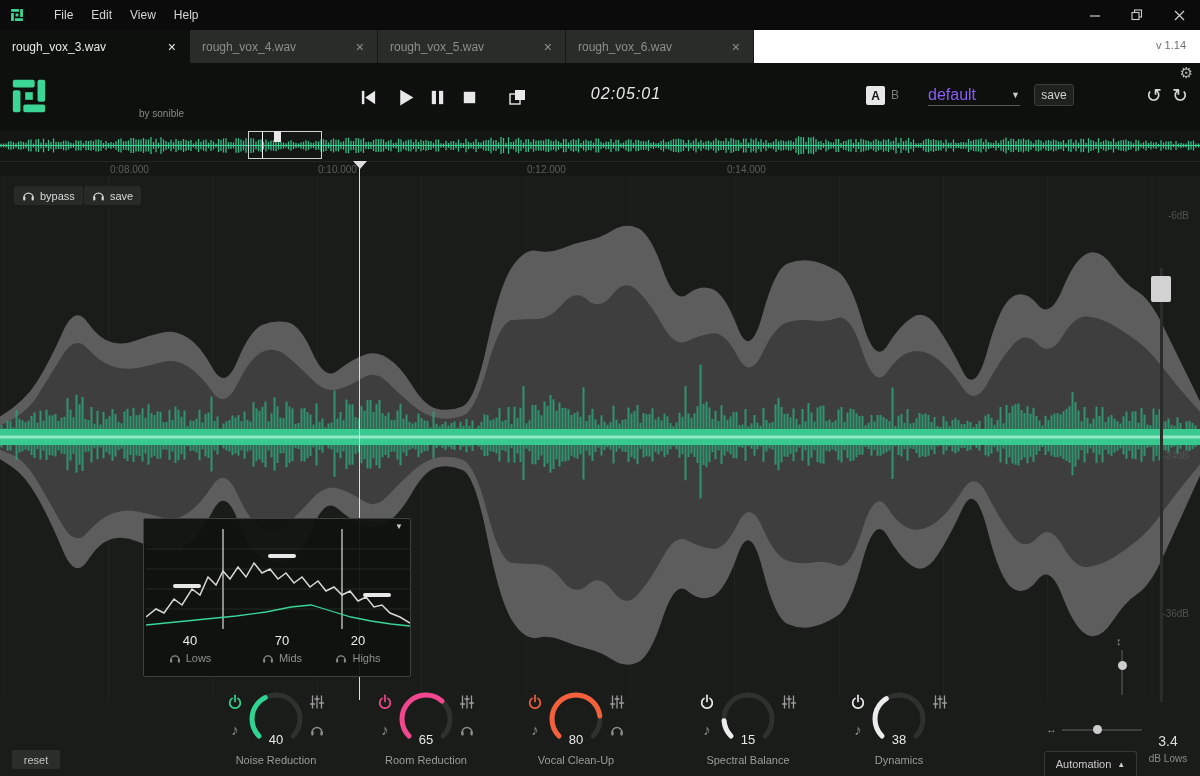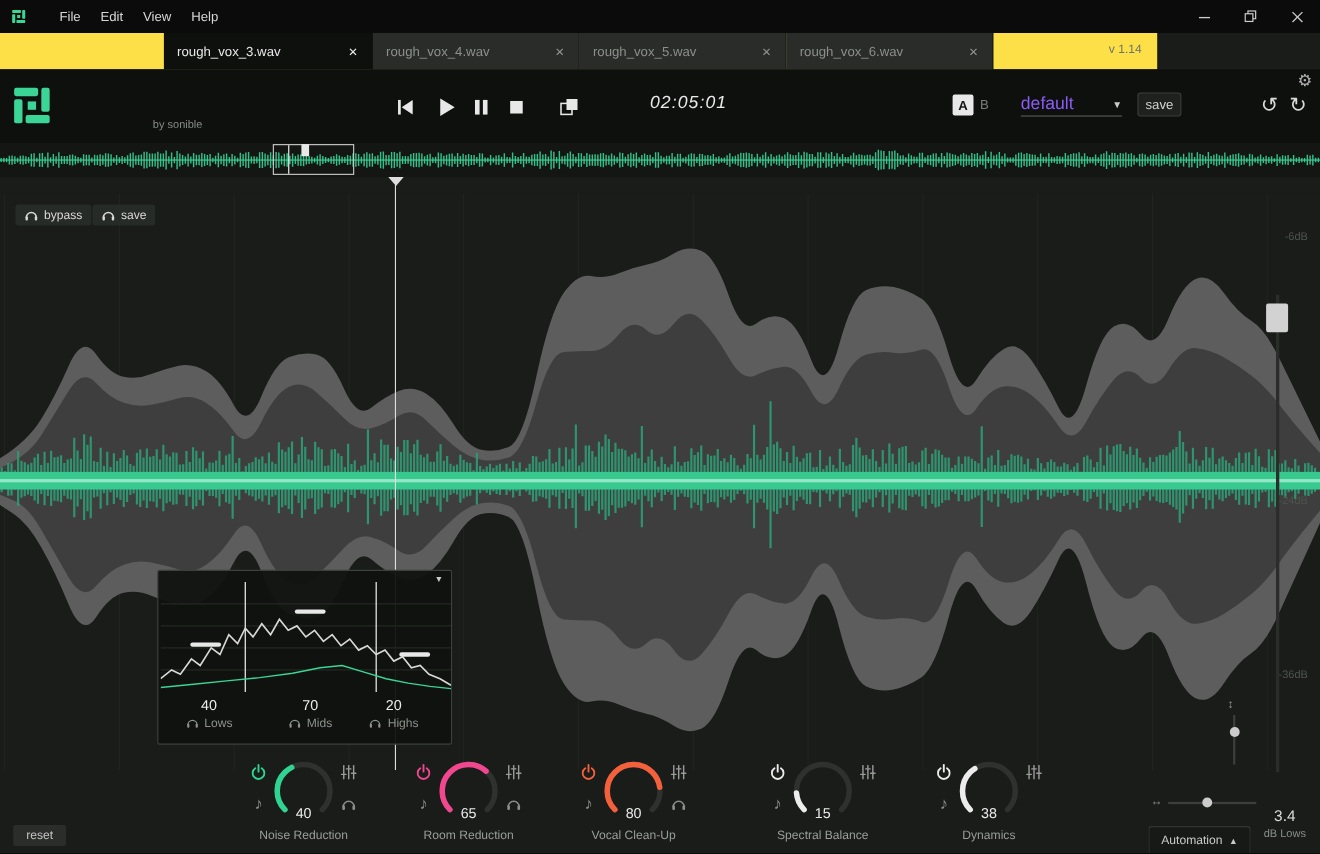--- a/index.html
+++ b/index.html
@@ -10,21 +10,21 @@
   
   .titlebar { position:absolute; left:0; top:0; width:1200px; height:30px; background:#0a0b0a;
               display:flex; align-items:center; }
   .titlebar .appicon { margin-left:10px; }
   .menu { color:#d6d6d6; font-size:12px; margin-left:18px; cursor:default; }
   .menu:first-of-type { margin-left:30px; }
   .win-controls { position:absolute; right:0; top:0; height:30px; display:flex; }
   .winbtn { width:42px; height:30px; display:flex; align-items:center; justify-content:center; }
 
   
-  .tabbar { position:absolute; left:0; top:30px; width:1052px; height:33px; background:#fde047; display:flex;justify-content:center; }
+  .tabbar { position:absolute; left:0; top:30px; width:1200px; height:33px; background:#ffffff; display:flex; }
   .tab { width:188px; height:33px; display:flex; align-items:center; padding:0 10px 0 12px;
          background:#292c29; border-right:1px solid #161916; }
   .tab.active { background:#0e100e; border-right:1px solid #0e100e; }
   .tab-label { flex:1; font-size:12px; color:#8b908b; white-space:nowrap; overflow:hidden; }
   .tab.active .tab-label { color:#e8e8e8; }
   .tab-close { color:#8f948f; font-size:14px; line-height:1; padding:2px 3px; }
   .tab.active .tab-close { color:#e8e8e8; }
   .version { position:absolute; right:14px; top:9px; font-size:11px; color:#6d726d; }
 
   
@@ -72,21 +72,21 @@
   .gain-track { position:absolute; left:1160px; top:268px; width:3px; height:434px; background:#2a2d2a; z-index:6; }
   .gain-handle { position:absolute; left:1151px; top:276px; width:20px; height:26px; background:#d2d2d2; border-radius:2px; z-index:7; }
 
   
   .panel { position:absolute; left:143px; top:518px; width:268px; height:159px; background:rgba(15,18,14,0.95);
            border:1px solid #3a423b; border-radius:2px; z-index:10; }
   .panel-collapse { position:absolute; right:7px; top:3px; font-size:8px; color:#cccccc; }
   .bands { position:absolute; left:0; top:114px; width:100%; height:42px; }
   .band { position:absolute; top:0; width:84px; text-align:center; }
   .band-value { font-size:13px; color:#ececec; }
-  .band-label-row { margin-top:4px; display:flex; justify-content:center; gap:5px;
+  .band-label-row { margin-top:4px; display:flex; align-items:center; justify-content:center; gap:5px;
                     color:#8d928d; font-size:11px; }
 
   
   .module { position:absolute; top:690px; width:124px; height:82px; z-index:7; }
   .knob { position:absolute; left:33px; top:0; }
   .knob-bg { stroke:#2e312e; }
   .mod-value { position:absolute; left:0; top:42px; width:100%; text-align:center; font-size:13px; color:#e9e9e9; }
   .mod-label { position:absolute; left:0; top:64px; width:100%; text-align:center; font-size:11px; color:#999e99; white-space:nowrap; }
   .mod-left { position:absolute; left:12px; top:4px; width:18px; text-align:center; }
   .mod-right { position:absolute; right:12px; top:4px; width:18px; text-align:center; }
@@ -226,20 +226,26 @@
     <svg id="ov-svg" width="1200" height="31">
         <path d="M1 13.7V17.3M3.5 13.5V17.5M6 13.6V17.4M8.5 11.5V19.5M11 11.3V19.7M13.5 12.0V19.0M16 13.3V17.7M18.5 11.6V19.4M21 11.3V19.7M23.5 12.0V19.0M26 12.7V18.3M28.5 9.7V21.3M31 9.4V21.6M33.5 13.4V17.6M36 9.4V21.6M38.5 9.1V21.9M41 12.4V18.6M43.5 8.7V22.3M46 13.0V18.0M48.5 10.1V20.9M51 12.1V18.9M53.5 8.4V22.6M56 11.8V19.2M58.5 11.9V19.1M61 11.9V19.1M63.5 10.7V20.3M66 10.5V20.5M68.5 11.5V19.5M71 12.7V18.3M73.5 13.3V17.7M76 10.3V20.7M78.5 10.7V20.3M81 10.6V20.4M83.5 13.2V17.8M86 10.7V20.3M88.5 11.1V19.9M91 10.2V20.8M93.5 11.2V19.8M96 9.4V21.6M98.5 9.5V21.5M101 10.3V20.7M103.5 13.1V17.9M106 11.0V20.0M108.5 12.9V18.1M111 11.9V19.1M113.5 12.9V18.1M116 11.2V19.8M118.5 9.3V21.7M121 8.6V22.4M123.5 11.3V19.7M126 11.0V20.0M128.5 10.4V20.6M131 7.9V23.1M133.5 8.0V23.0M136 9.5V21.5M138.5 9.5V21.5M141 9.6V21.4M143.5 7.9V23.1M146 9.5V21.5M148.5 9.5V21.5M151 6.9V24.1M153.5 12.1V18.9M156 8.7V22.3M158.5 12.7V18.3M161 7.2V23.8M163.5 9.6V21.4M166 11.0V20.0M168.5 12.2V18.8M171 9.7V21.3M173.5 12.3V18.7M176 9.0V22.0M178.5 10.7V20.3M181 10.7V20.3M183.5 9.1V21.9M186 10.0V21.0M188.5 11.0V20.0M191 9.9V21.1M193.5 13.4V17.6M196 11.6V19.4M198.5 8.9V22.1M201 11.7V19.3M203.5 10.2V20.8M206 9.6V21.4M208.5 12.7V18.3M211 9.9V21.1M213.5 11.5V19.5M216 13.4V17.6M218.5 8.9V22.1M221 10.1V20.9M223.5 8.6V22.4M226 8.2V22.8M228.5 12.3V18.7M231 12.0V19.0M233.5 12.5V18.5M236 8.3V22.7M238.5 8.2V22.8M241 9.6V21.4M243.5 10.7V20.3M246 8.3V22.7M248.5 11.1V19.9M251 8.1V22.9M253.5 8.6V22.4M256 11.5V19.5M258.5 9.8V21.2M261 9.3V21.7M263.5 11.7V19.3M266 9.5V21.5M268.5 11.8V19.2M271 10.4V20.6M273.5 10.2V20.8M276 9.8V21.2M278.5 11.5V19.5M281 11.8V19.2M283.5 12.4V18.6M286 13.3V17.7M288.5 11.5V19.5M291 10.3V20.7M293.5 11.9V19.1M296 12.8V18.2M298.5 13.6V17.4M301 12.2V18.8M303.5 11.8V19.2M306 10.3V20.7M308.5 11.3V19.7M311 12.6V18.4M313.5 12.8V18.2M316 10.9V20.1M318.5 11.5V19.5M321 9.4V21.6M323.5 9.3V21.7M326 10.0V21.0M328.5 12.4V18.6M331 9.8V21.2M333.5 8.4V22.6M336 9.7V21.3M338.5 9.4V21.6M341 12.1V18.9M343.5 11.2V19.8M346 8.0V23.0M348.5 7.7V23.3M351 10.8V20.2M353.5 10.9V20.1M356 8.1V22.9M358.5 8.2V22.8M361 9.4V21.6M363.5 8.0V23.0M366 12.0V19.0M368.5 11.8V19.2M371 12.1V18.9M373.5 9.9V21.1M376 9.0V22.0M378.5 9.2V21.8M381 8.9V22.1M383.5 9.6V21.4M386 12.1V18.9M388.5 10.6V20.4M391 9.8V21.2M393.5 12.9V18.1M396 12.6V18.4M398.5 8.7V22.3M401 9.4V21.6M403.5 11.7V19.3M406 10.6V20.4M408.5 9.8V21.2M411 9.5V21.5M413.5 12.0V19.0M416 9.2V21.8M418.5 11.9V19.1M421 9.7V21.3M423.5 11.0V20.0M426 9.9V21.1M428.5 11.0V20.0M431 11.0V20.0M433.5 12.7V18.3M436 9.4V21.6M438.5 9.6V21.4M441 13.2V17.8M443.5 13.4V17.6M446 10.8V20.2M448.5 13.1V17.9M451 11.3V19.7M453.5 10.9V20.1M456 12.5V18.5M458.5 9.4V21.6M461 12.7V18.3M463.5 12.9V18.1M466 8.7V22.3M468.5 11.8V19.2M471 12.8V18.2M473.5 11.8V19.2M476 9.0V22.0M478.5 12.2V18.8M481 12.6V18.4M483.5 10.7V20.3M486 10.1V20.9M488.5 10.0V21.0M491 7.7V23.3M493.5 10.5V20.5M496 10.0V21.0M498.5 12.2V18.8M501 6.9V24.1M503.5 8.0V23.0M506 12.7V18.3M508.5 7.3V23.7M511 12.1V18.9M513.5 11.5V19.5M516 9.3V21.7M518.5 7.8V23.2M521 9.9V21.1M523.5 12.5V18.5M526 9.1V21.9M528.5 9.3V21.7M531 11.9V19.1M533.5 9.2V21.8M536 10.4V20.6M538.5 10.4V20.6M541 10.2V20.8M543.5 10.4V20.6M546 9.3V21.7M548.5 9.0V22.0M551 10.6V20.4M553.5 11.3V19.7M556 9.6V21.4M558.5 11.3V19.7M561 12.8V18.2M563.5 8.7V22.3M566 9.1V21.9M568.5 12.6V18.4M571 10.3V20.7M573.5 8.9V22.1M576 10.0V21.0M578.5 8.6V22.4M581 13.0V18.0M583.5 10.8V20.2M586 9.6V21.4M588.5 11.0V20.0M591 10.6V20.4M593.5 12.7V18.3M596 8.5V22.5M598.5 8.4V22.6M601 11.7V19.3M603.5 13.0V18.0M606 11.5V19.5M608.5 11.7V19.3M611 9.0V22.0M613.5 12.6V18.4M616 9.7V21.3M618.5 9.7V21.3M621 13.3V17.7M623.5 12.4V18.6M626 10.4V20.6M628.5 9.3V21.7M631 9.7V21.3M633.5 12.8V18.2M636 9.8V21.2M638.5 10.0V21.0M641 11.3V19.7M643.5 10.9V20.1M646 11.5V19.5M648.5 10.1V20.9M651 13.0V18.0M653.5 12.1V18.9M656 13.3V17.7M658.5 13.1V17.9M661 11.1V19.9M663.5 9.4V21.6M666 12.3V18.7M668.5 11.6V19.4M671 10.3V20.7M673.5 8.9V22.1M676 9.1V21.9M678.5 8.6V22.4M681 9.2V21.8M683.5 10.0V21.0M686 13.0V18.0M688.5 9.7V21.3M691 12.6V18.4M693.5 10.6V20.4M696 8.5V22.5M698.5 12.3V18.7M701 10.0V21.0M703.5 12.4V18.6M706 11.3V19.7M708.5 10.4V20.6M711 12.1V18.9M713.5 10.4V20.6M716 8.3V22.7M718.5 10.2V20.8M721 11.1V19.9M723.5 10.9V20.1M726 8.3V22.7M728.5 11.2V19.8M731 7.9V23.1M733.5 8.7V22.3M736 9.9V21.1M738.5 9.9V21.1M741 12.4V18.6M743.5 8.5V22.5M746 8.5V22.5M748.5 12.8V18.2M751 8.6V22.4M753.5 9.7V21.3M756 8.2V22.8M758.5 11.8V19.2M761 9.3V21.7M763.5 12.4V18.6M766 9.9V21.1M768.5 12.8V18.2M771 12.7V18.3M773.5 11.4V19.6M776 8.9V22.1M778.5 11.2V19.8M781 10.2V20.8M783.5 10.7V20.3M786 11.4V19.6M788.5 10.6V20.4M791 10.6V20.4M793.5 12.0V19.0M796 8.3V22.7M798.5 6.2V24.8M801 6.9V24.1M803.5 7.2V23.8M806 11.8V19.2M808.5 7.2V23.8M811 7.5V23.5M813.5 6.8V24.2M816 9.2V21.8M818.5 11.4V19.6M821 11.1V19.9M823.5 13.0V18.0M826 9.5V21.5M828.5 11.2V19.8M831 12.3V18.7M833.5 12.5V18.5M836 8.9V22.1M838.5 8.9V22.1M841 12.9V18.1M843.5 11.2V19.8M846 10.8V20.2M848.5 9.5V21.5M851 9.3V21.7M853.5 12.7V18.3M856 9.0V22.0M858.5 11.9V19.1M861 8.7V22.3M863.5 9.4V21.6M866 10.2V20.8M868.5 10.7V20.3M871 12.1V18.9M873.5 10.5V20.5M876 9.1V21.9M878.5 10.4V20.6M881 11.3V19.7M883.5 9.2V21.8M886 10.1V20.9M888.5 9.0V22.0M891 11.4V19.6M893.5 10.7V20.3M896 7.5V23.5M898.5 12.8V18.2M901 8.0V23.0M903.5 11.3V19.7M906 10.5V20.5M908.5 8.1V22.9M911 12.0V19.0M913.5 9.6V21.4M916 13.2V17.8M918.5 13.2V17.8M921 13.1V17.9M923.5 10.4V20.6M926 8.9V22.1M928.5 8.7V22.3M931 10.0V21.0M933.5 9.1V21.9M936 10.1V20.9M938.5 10.4V20.6M941 10.6V20.4M943.5 12.8V18.2M946 9.6V21.4M948.5 12.8V18.2M951 12.5V18.5M953.5 9.4V21.6M956 12.8V18.2M958.5 13.0V18.0M961 11.9V19.1M963.5 12.2V18.8M966 12.6V18.4M968.5 9.0V22.0M971 11.1V19.9M973.5 10.0V21.0M976 9.4V21.6M978.5 9.6V21.4M981 8.5V22.5M983.5 12.0V19.0M986 9.3V21.7M988.5 12.1V18.9M991 12.7V18.3M993.5 12.7V18.3M996 10.5V20.5M998.5 12.9V18.1M1001 10.2V20.8M1003.5 9.3V21.7M1006 7.4V23.6M1008.5 11.0V20.0M1011 8.8V22.2M1013.5 9.0V22.0M1016 10.9V20.1M1018.5 9.0V22.0M1021 9.6V21.4M1023.5 8.6V22.4M1026 10.0V21.0M1028.5 9.3V21.7M1031 11.2V19.8M1033.5 13.3V17.7M1036 9.9V21.1M1038.5 9.5V21.5M1041 10.4V20.6M1043.5 12.4V18.6M1046 10.6V20.4M1048.5 9.9V21.1M1051 10.8V20.2M1053.5 9.4V21.6M1056 10.3V20.7M1058.5 11.4V19.6M1061 11.8V19.2M1063.5 10.1V20.9M1066 13.2V17.8M1068.5 9.8V21.2M1071 9.1V21.9M1073.5 12.6V18.4M1076 9.7V21.3M1078.5 12.8V18.2M1081 8.7V22.3M1083.5 8.9V22.1M1086 12.7V18.3M1088.5 8.3V22.7M1091 10.1V20.9M1093.5 10.7V20.3M1096 12.1V18.9M1098.5 8.2V22.8M1101 11.9V19.1M1103.5 10.7V20.3M1106 9.8V21.2M1108.5 11.1V19.9M1111 11.6V19.4M1113.5 8.6V22.4M1116 12.3V18.7M1118.5 10.9V20.1M1121 10.2V20.8M1123.5 10.1V20.9M1126 9.4V21.6M1128.5 11.1V19.9M1131 11.4V19.6M1133.5 13.3V17.7M1136 9.8V21.2M1138.5 10.5V20.5M1141 13.2V17.8M1143.5 12.3V18.7M1146 10.4V20.6M1148.5 12.9V18.1M1151 11.6V19.4M1153.5 12.8V18.2M1156 12.1V18.9M1158.5 13.8V17.2M1161 10.2V20.8M1163.5 12.5V18.5M1166 11.2V19.8M1168.5 11.5V19.5M1171 10.9V20.1M1173.5 13.8V17.2M1176 10.9V20.1M1178.5 13.5V17.5M1181 12.8V18.2M1183.5 13.6V17.4M1186 13.6V17.4M1188.5 10.7V20.3M1191 11.4V19.6M1193.5 10.6V20.4M1196 13.4V17.6M1198.5 13.5V17.5" stroke="#35c08a" stroke-width="1.3" fill="none"></path>
         <rect x="0" y="15" width="1200" height="1" fill="#3bd596"></rect>
       </svg>
     <div class="sel">
       <div class="sel-line"></div>
       <div class="sel-notch"></div>
     </div>
   </div>
 
+  <div class="ruler">
+    <span class="rlabel" style="left:110px">0:08.000</span>
+    <span class="rlabel" style="left:318px">0:10.000</span>
+    <span class="rlabel" style="left:527px">0:12.000</span>
+    <span class="rlabel" style="left:727px">0:14.000</span>
+  </div>
 
   <div class="main">
     <svg id="wave-svg" width="1200" height="524">
         <line x1="4.2" y1="0" x2="4.2" y2="524" stroke="rgba(255,255,255,0.035)" stroke-width="1"></line>
         <line x1="108.5" y1="0" x2="108.5" y2="524" stroke="rgba(255,255,255,0.035)" stroke-width="1"></line>
         <line x1="212.9" y1="0" x2="212.9" y2="524" stroke="rgba(255,255,255,0.035)" stroke-width="1"></line>
         <line x1="317.2" y1="0" x2="317.2" y2="524" stroke="rgba(255,255,255,0.035)" stroke-width="1"></line>
         <line x1="421.6" y1="0" x2="421.6" y2="524" stroke="rgba(255,255,255,0.035)" stroke-width="1"></line>
         <line x1="526.0" y1="0" x2="526.0" y2="524" stroke="rgba(255,255,255,0.035)" stroke-width="1"></line>
         <line x1="630.3" y1="0" x2="630.3" y2="524" stroke="rgba(255,255,255,0.035)" stroke-width="1"></line>

